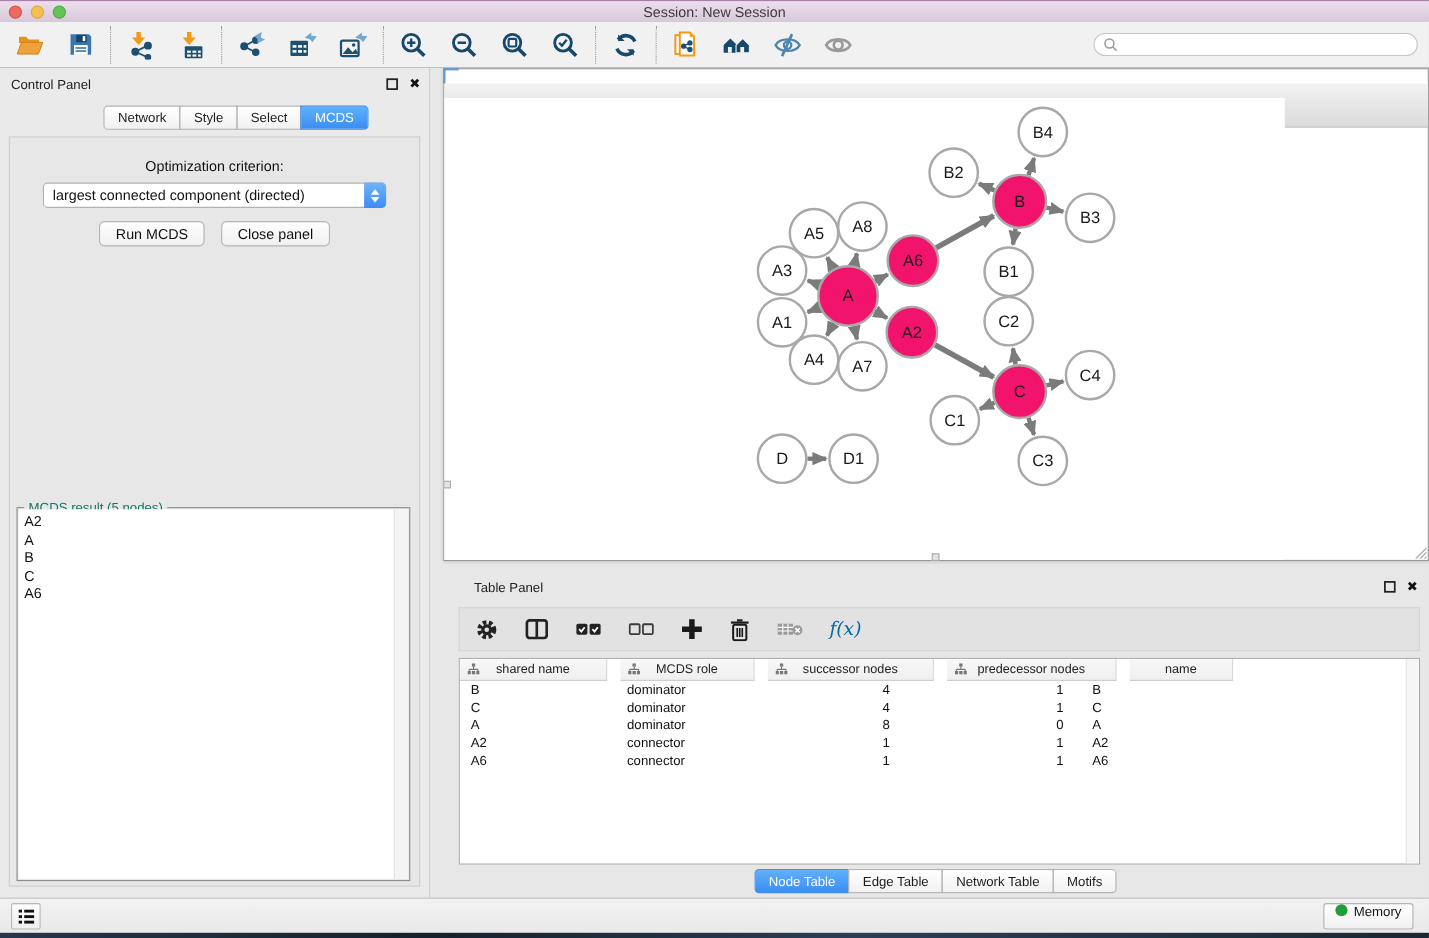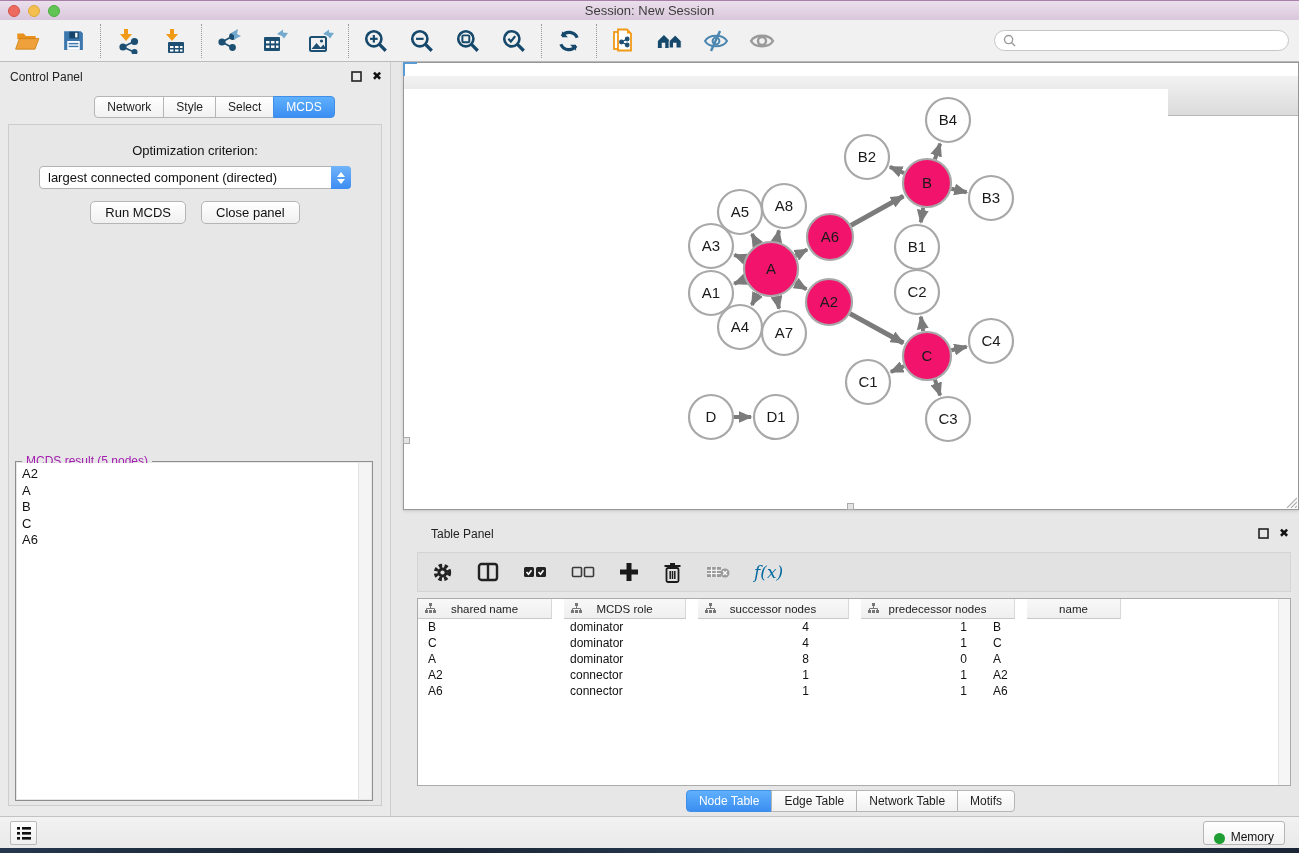--- a/index.html
+++ b/index.html
@@ -59,21 +59,21 @@
     align-items:center; justify-content:center; gap:2px; }
   .tri-up { width:0; height:0; border-left:4px solid transparent; border-right:4px solid transparent; border-bottom:5px solid #fff; }
   .tri-dn { width:0; height:0; border-left:4px solid transparent; border-right:4px solid transparent; border-top:5px solid #fff; }
   .btn-row { display:flex; justify-content:center; gap:15px; margin-top:12px; }
   .mac-btn { background:linear-gradient(#FFFFFF,#F0F0F0); border:1px solid #B5B5B5;
     border-radius:5px; font-size:13px; color:#111; padding:3px 14px; cursor:pointer;
     font-family:"Liberation Sans",sans-serif; }
   .result-box { position:absolute; left:6px; right:8px; top:336px; height:340px;
     border:1px solid #8E8E8E; }
   .result-legend { position:absolute; top:-8px; left:6px; background:#E7E7E7;
-    padding:0 4px; font-size:12px; color:#a21caf; }
+    padding:0 4px; font-size:12px; color:#0f766e; }
   .result-list { position:absolute; inset:1px; background:#fff; }
   .result-scroll { position:absolute; right:0; top:0; bottom:0; width:13px;
     background:#F4F4F4; border-left:1px solid #E2E2E2; }
   .result-item { font-size:13px; color:#111; padding:0px 5px; line-height:16.5px; }
   .result-list .items { padding-top:3px; }
 
   
   .net-frame { position:absolute; left:403px; top:0; width:896px; height:448px;
     background:#fff; border:1px solid #979797; box-shadow:0 1px 3px rgba(0,0,0,.15); }
   .net-title { position:relative; height:40px; background:linear-gradient(#F2F2F2,#DBDBDB);
@@ -116,21 +116,21 @@
   .tp-tabs { position:absolute; left:0; right:0; top:272px; display:flex; justify-content:center; }
 
   
   .statusbar { position:absolute; left:0; top:816px; width:100%; height:32px;
     background:linear-gradient(#F2F2F2,#E9E9E9); border-top:1px solid #C2C2C2; }
   .list-btn { position:absolute; left:10px; top:4px; width:27px; height:24px;
     background:linear-gradient(#FDFDFD,#EFEFEF); border:1px solid #B9B9B9; border-radius:2px;
     display:flex; align-items:center; justify-content:center; cursor:pointer; }
   .mem-btn { position:absolute; right:14px; top:4px; height:24px;
     background:linear-gradient(#FFFFFF,#F1F1F1); border:1px solid #B5B5B5; border-radius:3px;
-    display:flex; align-items:flex-end; gap:6px; padding:0 10px; font-size:12px; color:#111; cursor:pointer; }
+    display:flex; align-items:flex-start; gap:6px; padding:0 10px; font-size:12px; color:#111; cursor:pointer; }
   .mem-dot { width:11px; height:11px; border-radius:50%; background:#1E9E33; }
   .desktop-strip { position:absolute; left:0; top:848px; width:100%; height:5px;
     background:linear-gradient(90deg,#24374d,#16202e 30%,#2a3f57 60%,#1a2636); }
 
   .icon-x { font-family:"DejaVu Sans",sans-serif; font-size:12px; font-weight:bold; color:#111; line-height:1; cursor:pointer; }
   svg { display:block; }
 </style>
 </head>
 <body>
 

